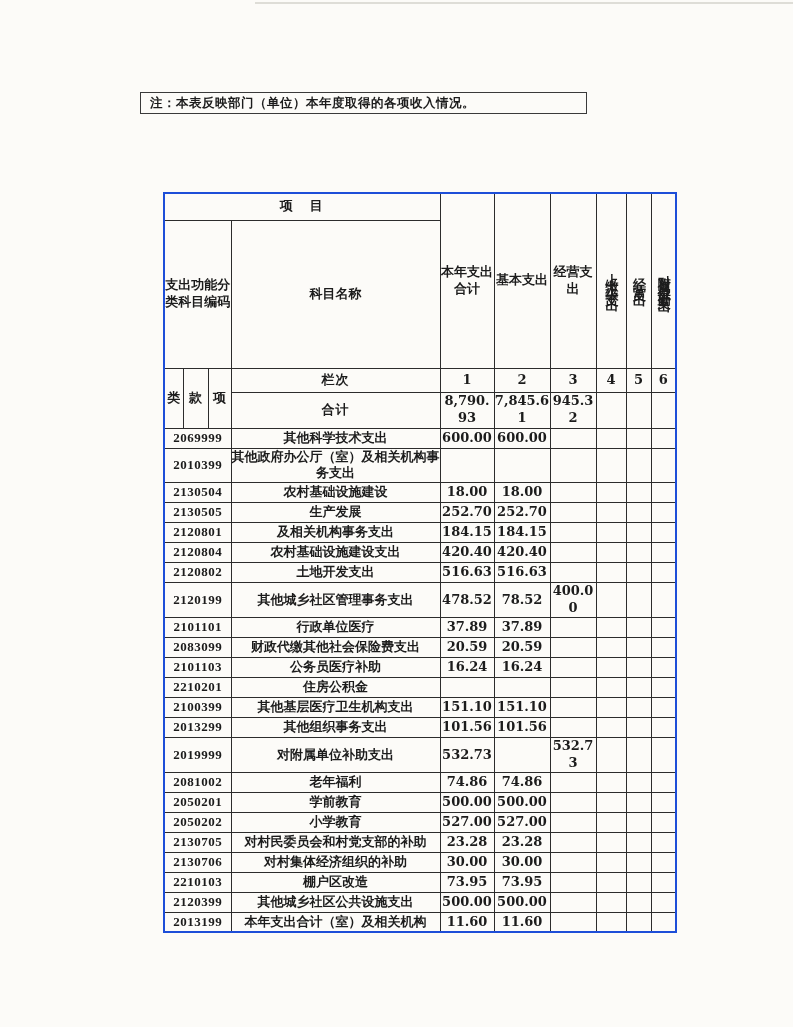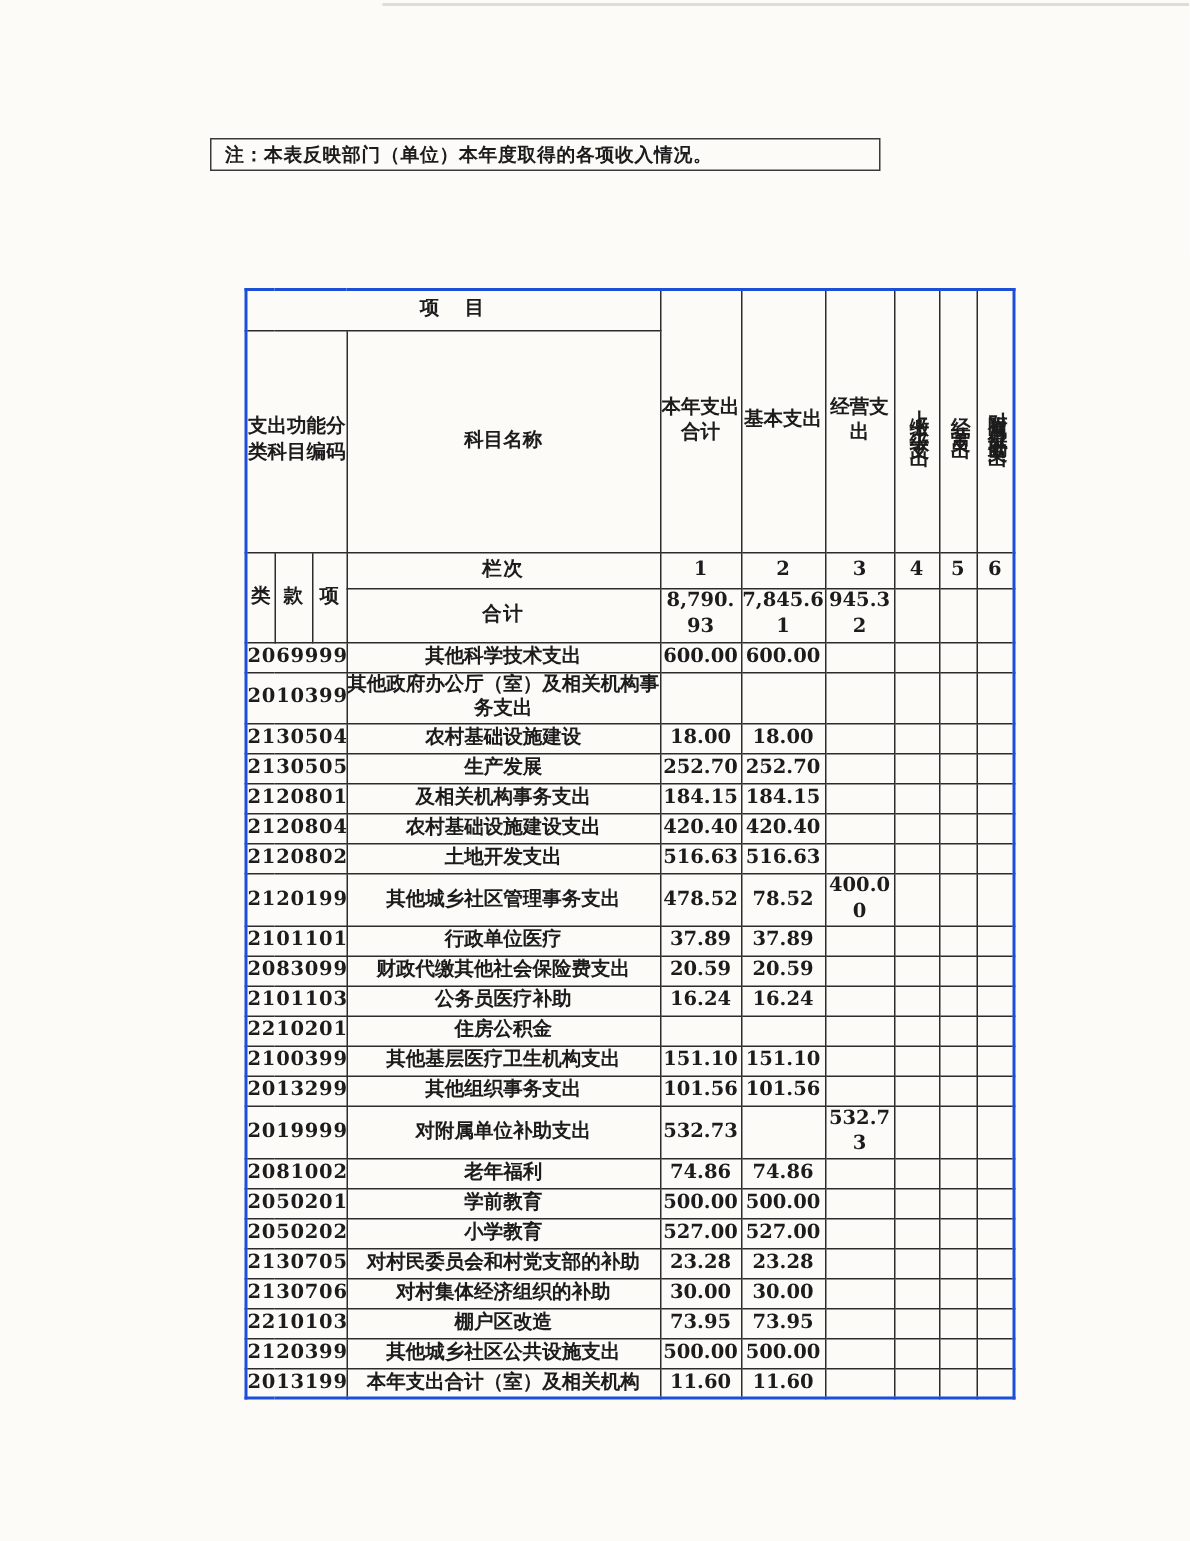--- a/index.html
+++ b/index.html
@@ -47,21 +47,21 @@
     writing-mode:vertical-rl; text-orientation:upright;
     letter-spacing:5px; display:inline-block;
   }
   .vert-long { letter-spacing:3px; }
   .num {
     text-align:right; font-weight:normal; font-size:12.5px;
     padding:1px 4px 1px 2px; word-break:break-all; line-height:1.5;
   }
   .num-narrow { padding:1px 5px; }
   .lanci-num { font-weight:normal; font-size:12.5px; }
-  .code-cell { font-weight:normal; font-size:13px; letter-spacing:.5px; }
+  .code-cell { font-weight:normal; font-size:13px; letter-spacing:.5px;font-family:Liberation Serif, serif; }
   .name-cell { text-align:left; padding:2px 4px 2px 7px; line-height:1.35; }
   .label-cell { letter-spacing:1px; }
 </style>
 </head>
 <body>
 
 <div class="page">
 
   <div class="top-scan-line"></div>
 

